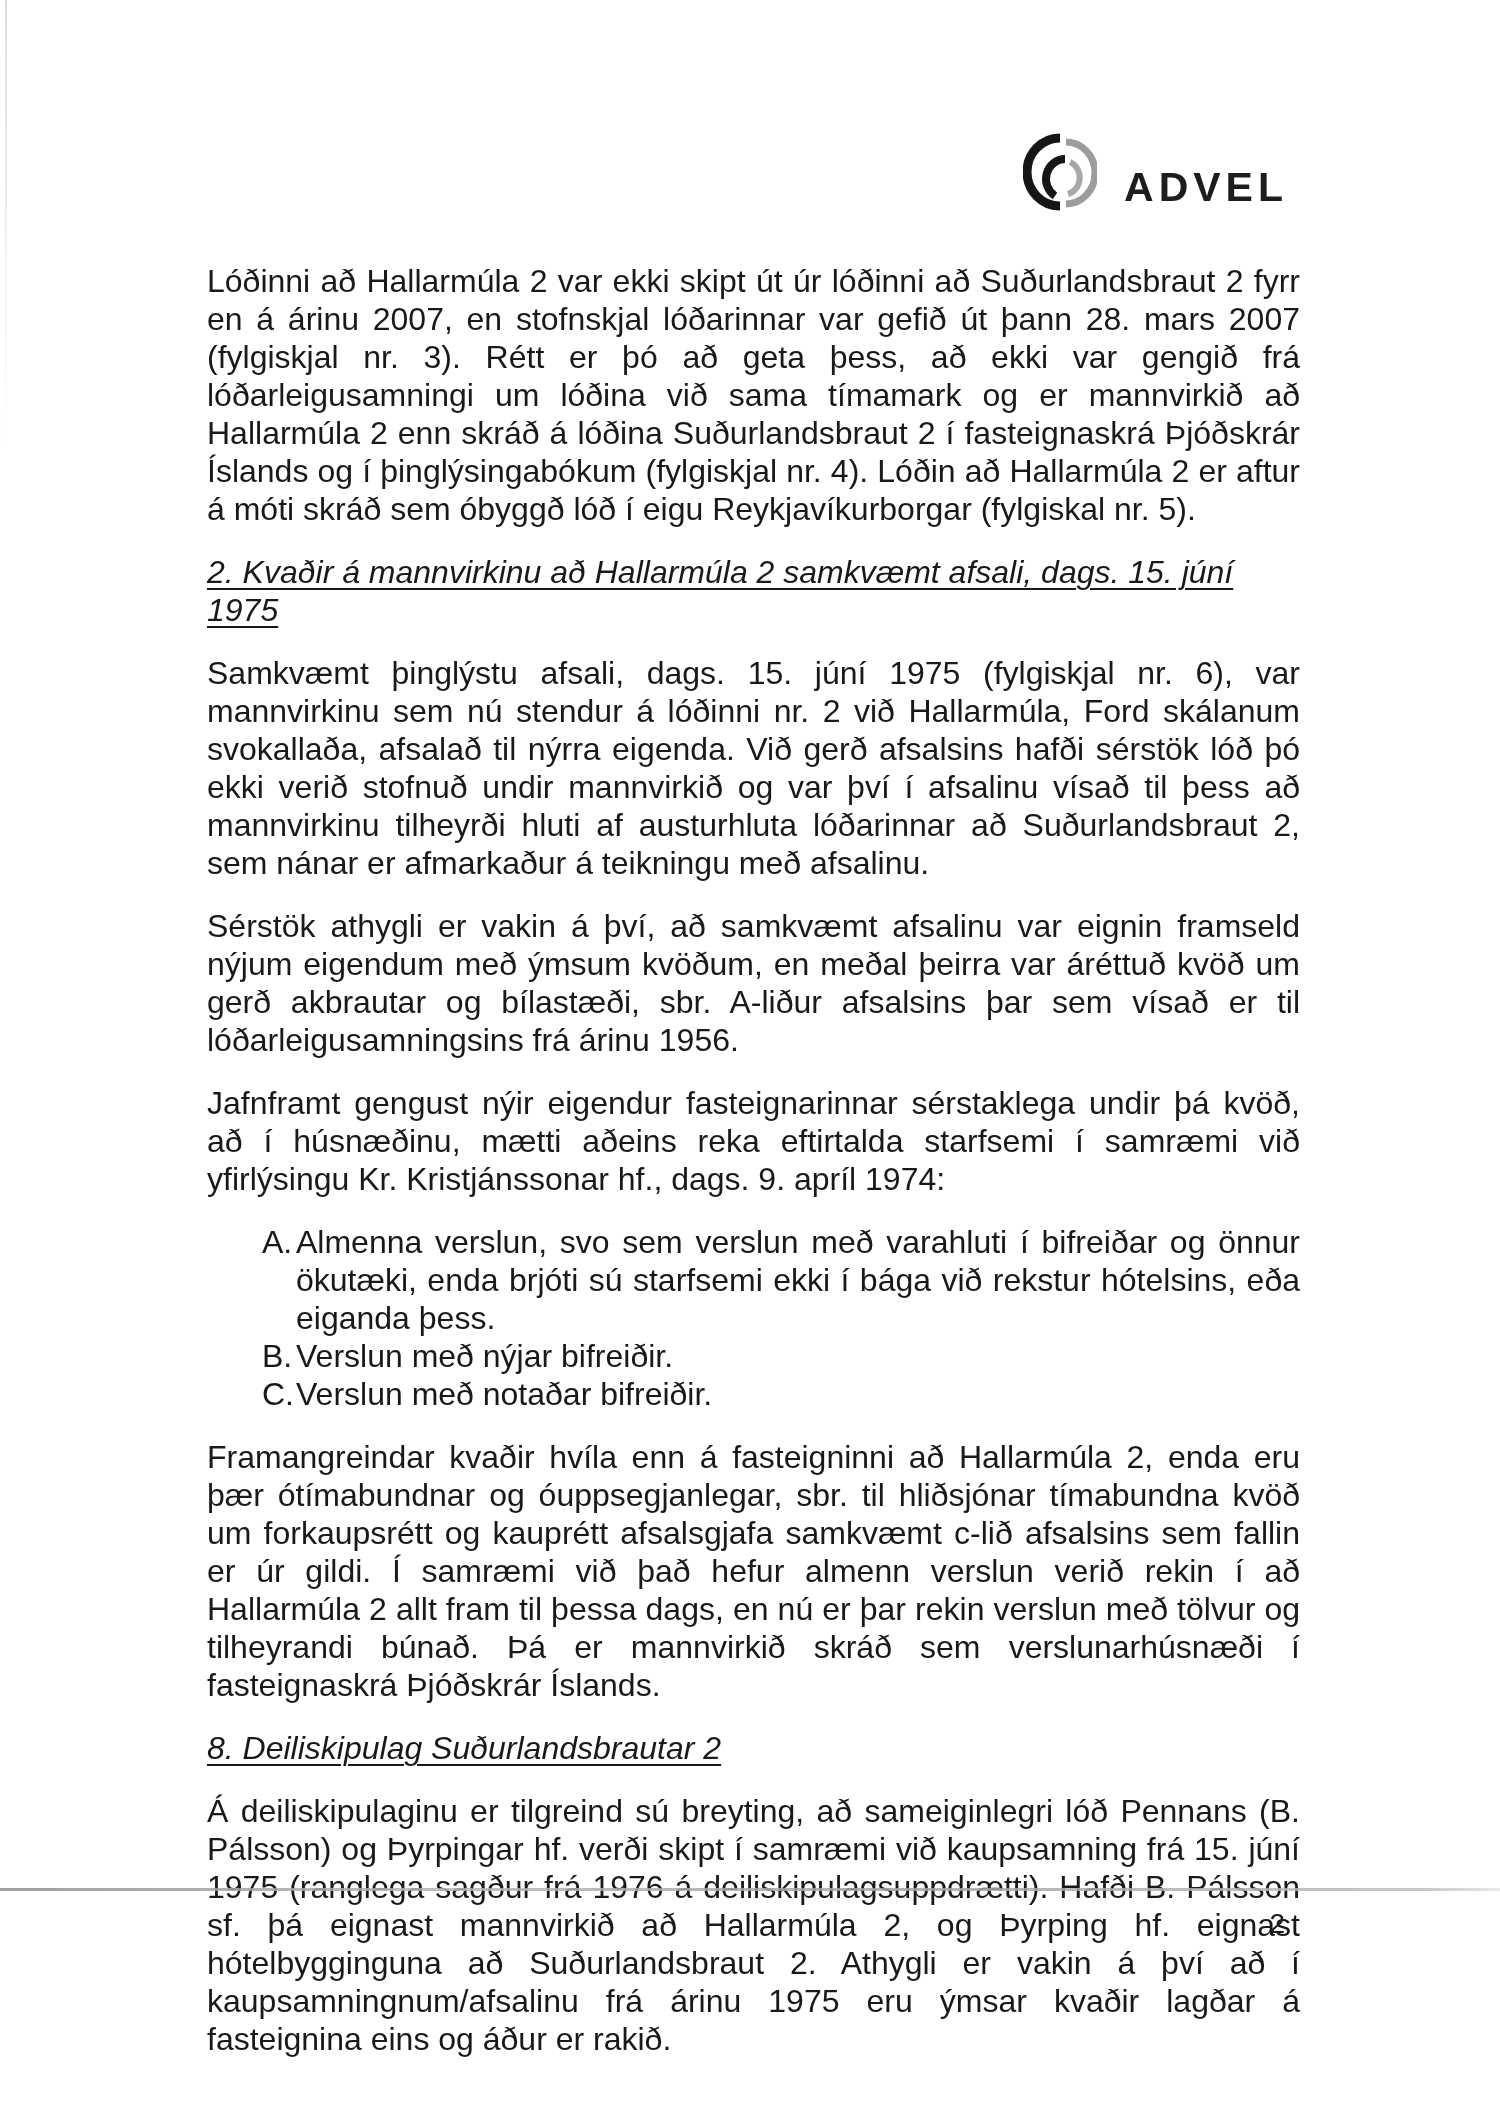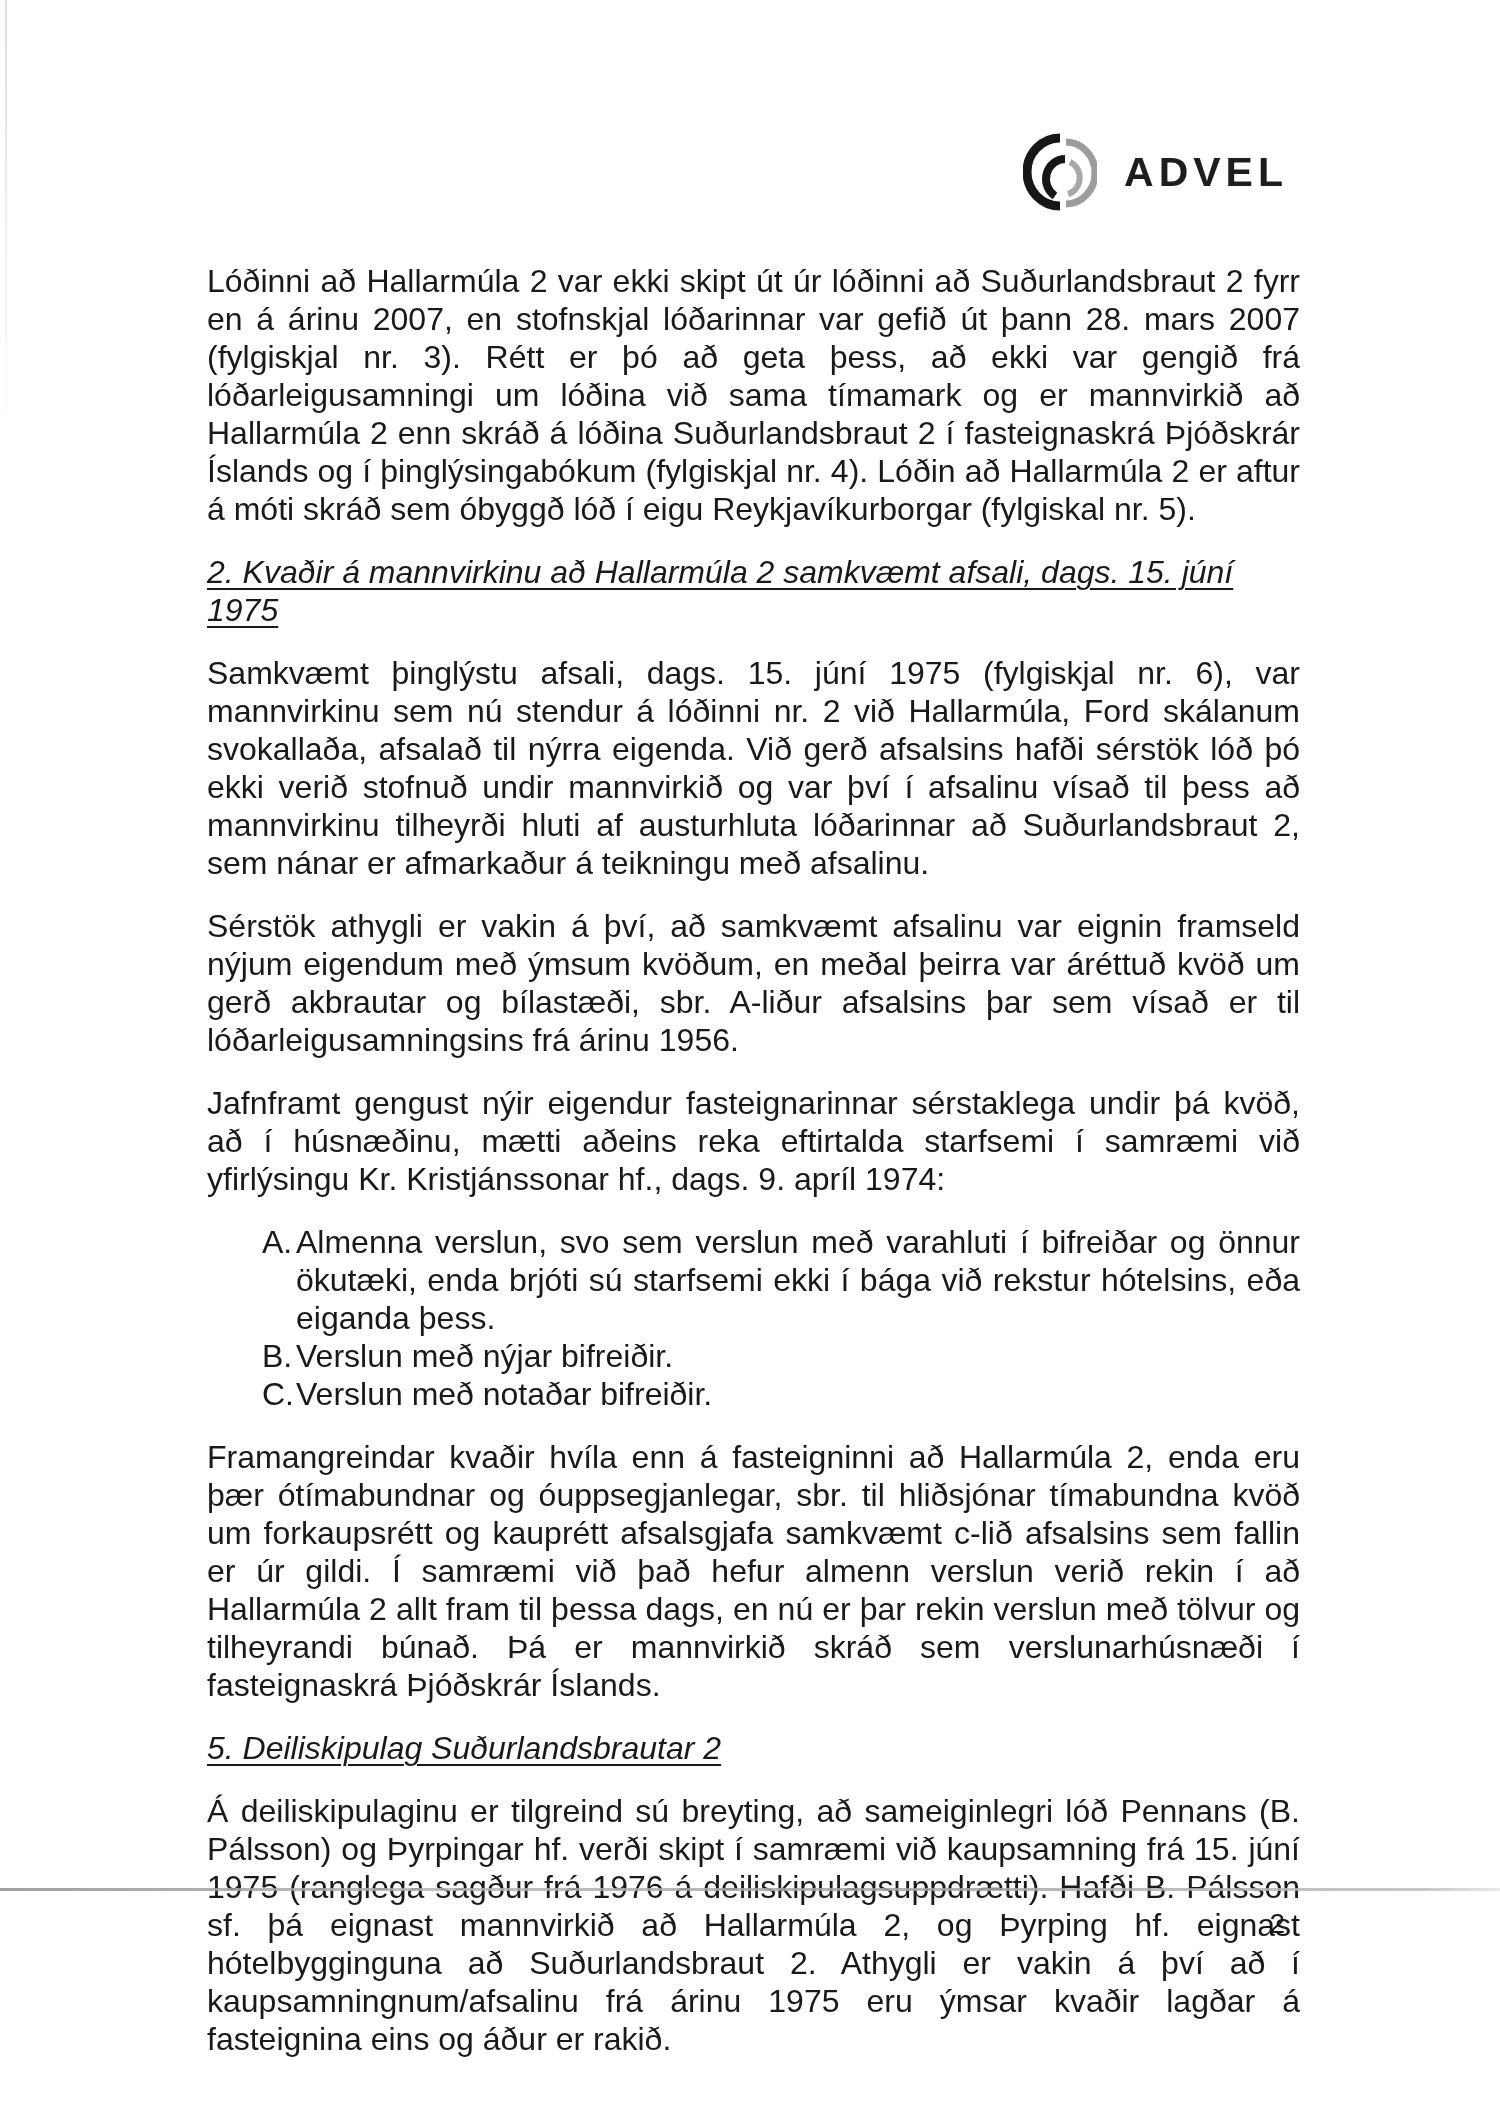--- a/index.html
+++ b/index.html
@@ -29,21 +29,21 @@
     height: 640px;
     background: linear-gradient(#bbbbbb, #e3e3e3 40%, #ffffff 70%);
     opacity: 0.5;
   }
   
   .logo {
     position: absolute;
     top: 133px;
     right: 212px;
     display: flex;
-    align-items: center;
+    align-items: flex-end;
     gap: 27px;
   }
   .logo svg { display: block; }
   .logo-text {
     font-size: 41px;
     font-weight: 700;
     letter-spacing: 5px;
     color: #1d1d20;
   }
   
@@ -142,21 +142,21 @@
         <span class="abc-text">Verslun með nýjar bifreiðir.</span>
       </div>
       <div class="abc-item">
         <span class="abc-marker">C.</span>
         <span class="abc-text">Verslun með notaðar bifreiðir.</span>
       </div>
     </div>
 
     <p class="para">Framangreindar kvaðir hvíla enn á fasteigninni að Hallarmúla 2, enda eru þær ótímabundnar og óuppsegjanlegar, sbr. til hliðsjónar tímabundna kvöð um forkaupsrétt og kauprétt afsalsgjafa samkvæmt c-lið afsalsins sem fallin er úr gildi. Í samræmi við það hefur almenn verslun verið rekin í að Hallarmúla 2 allt fram til þessa dags, en nú er þar rekin verslun með tölvur og tilheyrandi búnað. Þá er mannvirkið skráð sem verslunarhúsnæði í fasteignaskrá Þjóðskrár Íslands.</p>
 
-    <p class="section-heading">5. Deiliskipulag Suðurlandsbrautar 2</p>
+    <p class="section-heading">8. Deiliskipulag Suðurlandsbrautar 2</p>
 
 
 
     <p class="para">Á deiliskipulaginu er tilgreind sú breyting, að sameiginlegri lóð Pennans (B. Pálsson) og Þyrpingar hf. verði skipt í samræmi við kaupsamning frá 15. júní 1975 (ranglega sagður frá 1976 á deiliskipulagsuppdrætti). Hafði B. Pálsson sf. þá eignast mannvirkið að Hallarmúla 2, og Þyrping hf. eignast hótelbygginguna að Suðurlandsbraut 2. Athygli er vakin á því að í kaupsamningnum/afsalinu frá árinu 1975 eru ýmsar kvaðir lagðar á fasteignina eins og áður er rakið.</p>
   </div>
 
   <div class="scan-line-bottom"></div>
 
   <div class="page-number">2</div>
 

